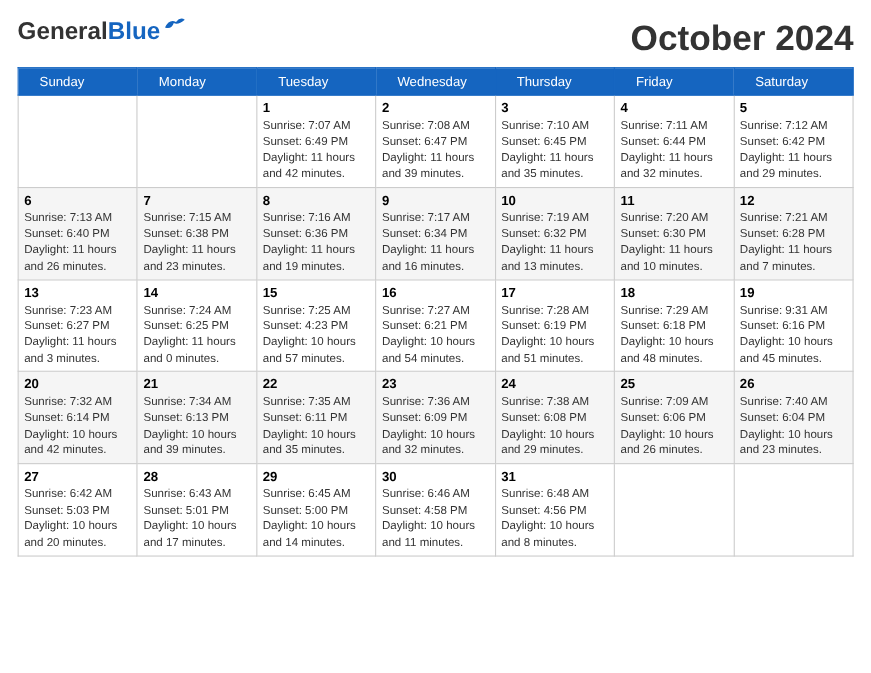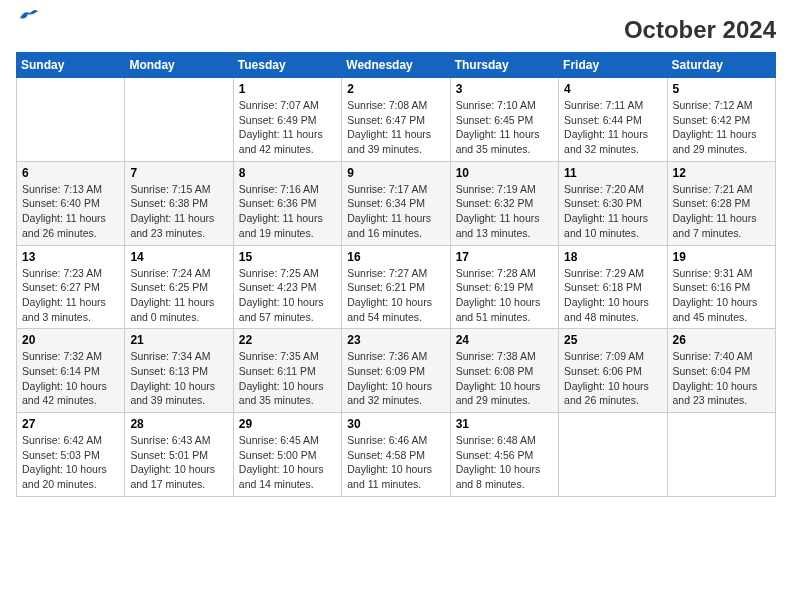--- a/index.html
+++ b/index.html
@@ -18,40 +18,40 @@
     }
     .logo {
       display: flex;
       flex-direction: column;
       align-items: flex-start;
     }
     .title-section {
       text-align: right;
     }
     .month-title {
-      font-size: 24px;
+      font-size: 32px;
       font-weight: bold;
       color: #333;
     }
     .location-title {
       font-size: 15px;
       color: #555;
     }
     .calendar {
       width: 100%;
       border-collapse: collapse;
       font-size: 11px;
     }
     .calendar th {
       background-color: #1565c0;
       color: #fff;
-      padding: 5px 4px;
+      padding: 5px 19px;
       text-align: left;
       font-size: 12px;
-      font-weight: bold;
+      font-weight: normal;
       border: 1px solid #1565c0;
     }
     .calendar td {
       border: 1px solid #ccc;
       padding: 4px 5px;
       vertical-align: top;
       width: 108px;
       min-height: 80px;
       background: #fff;
     }
@@ -75,20 +75,23 @@
     .empty-cell {
       background: #fff !important;
     }
   </style>
 </head>
 <body>
 
 <div class="header">
   <div class="logo">
     <div style="display:flex; align-items:center;">
+      <span style="font-size:22px; font-weight:bold; color:#333; line-height:1.1;">
+        <span style="color:#333;">General</span><span style="color:#1565c0;">Blue</span>
+      </span>
       <svg width="22" height="18" viewBox="0 0 22 18" style="margin-left:2px; margin-top:-8px;">
         <path d="M2,10 Q6,2 12,5 Q16,0 20,3 Q14,8 10,6 Q8,12 2,10Z" fill="#1565c0"></path>
       </svg>
     </div>
   </div>
   <div class="title-section">
     <div class="month-title">October 2024</div>
   </div>
 </div>
 

